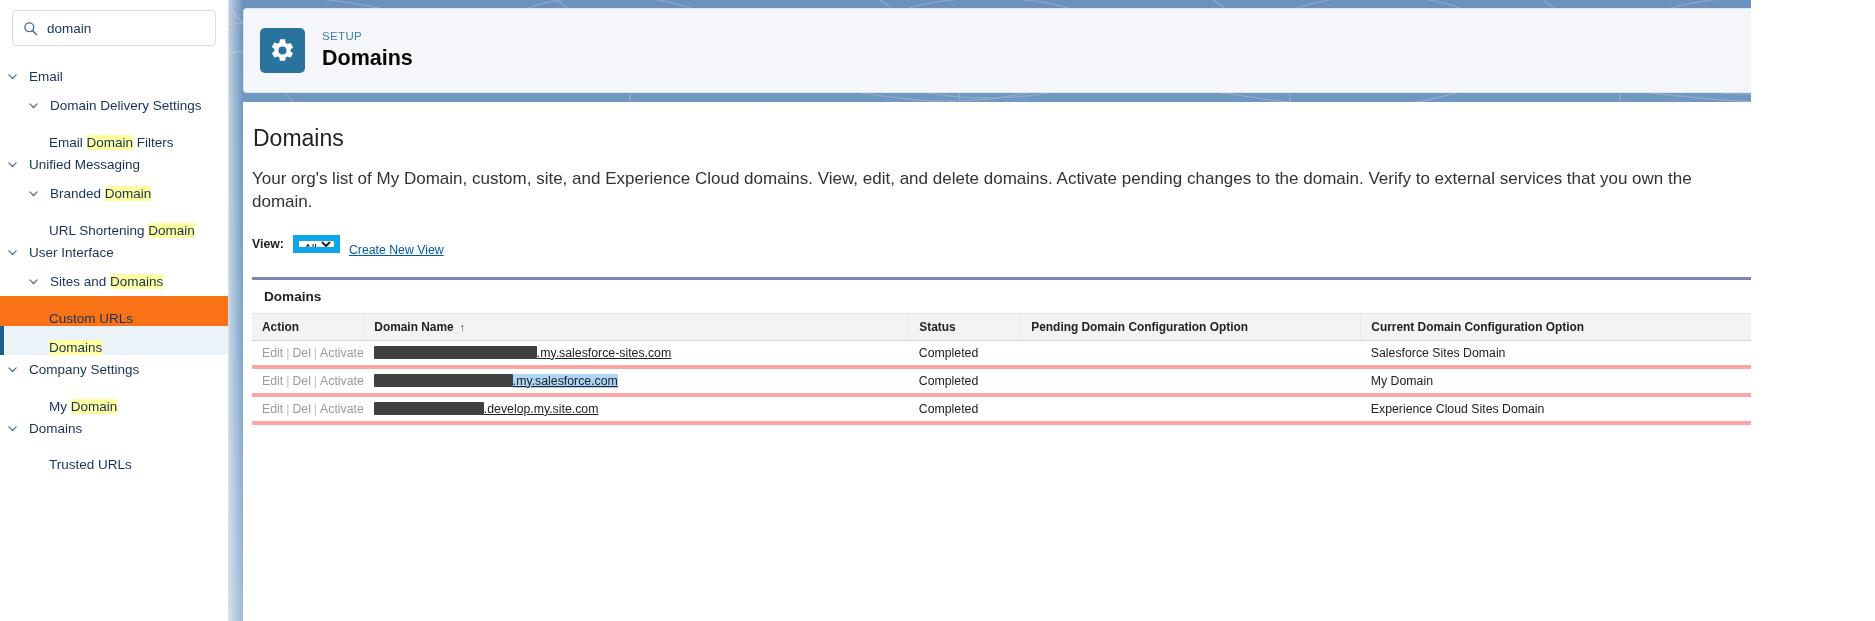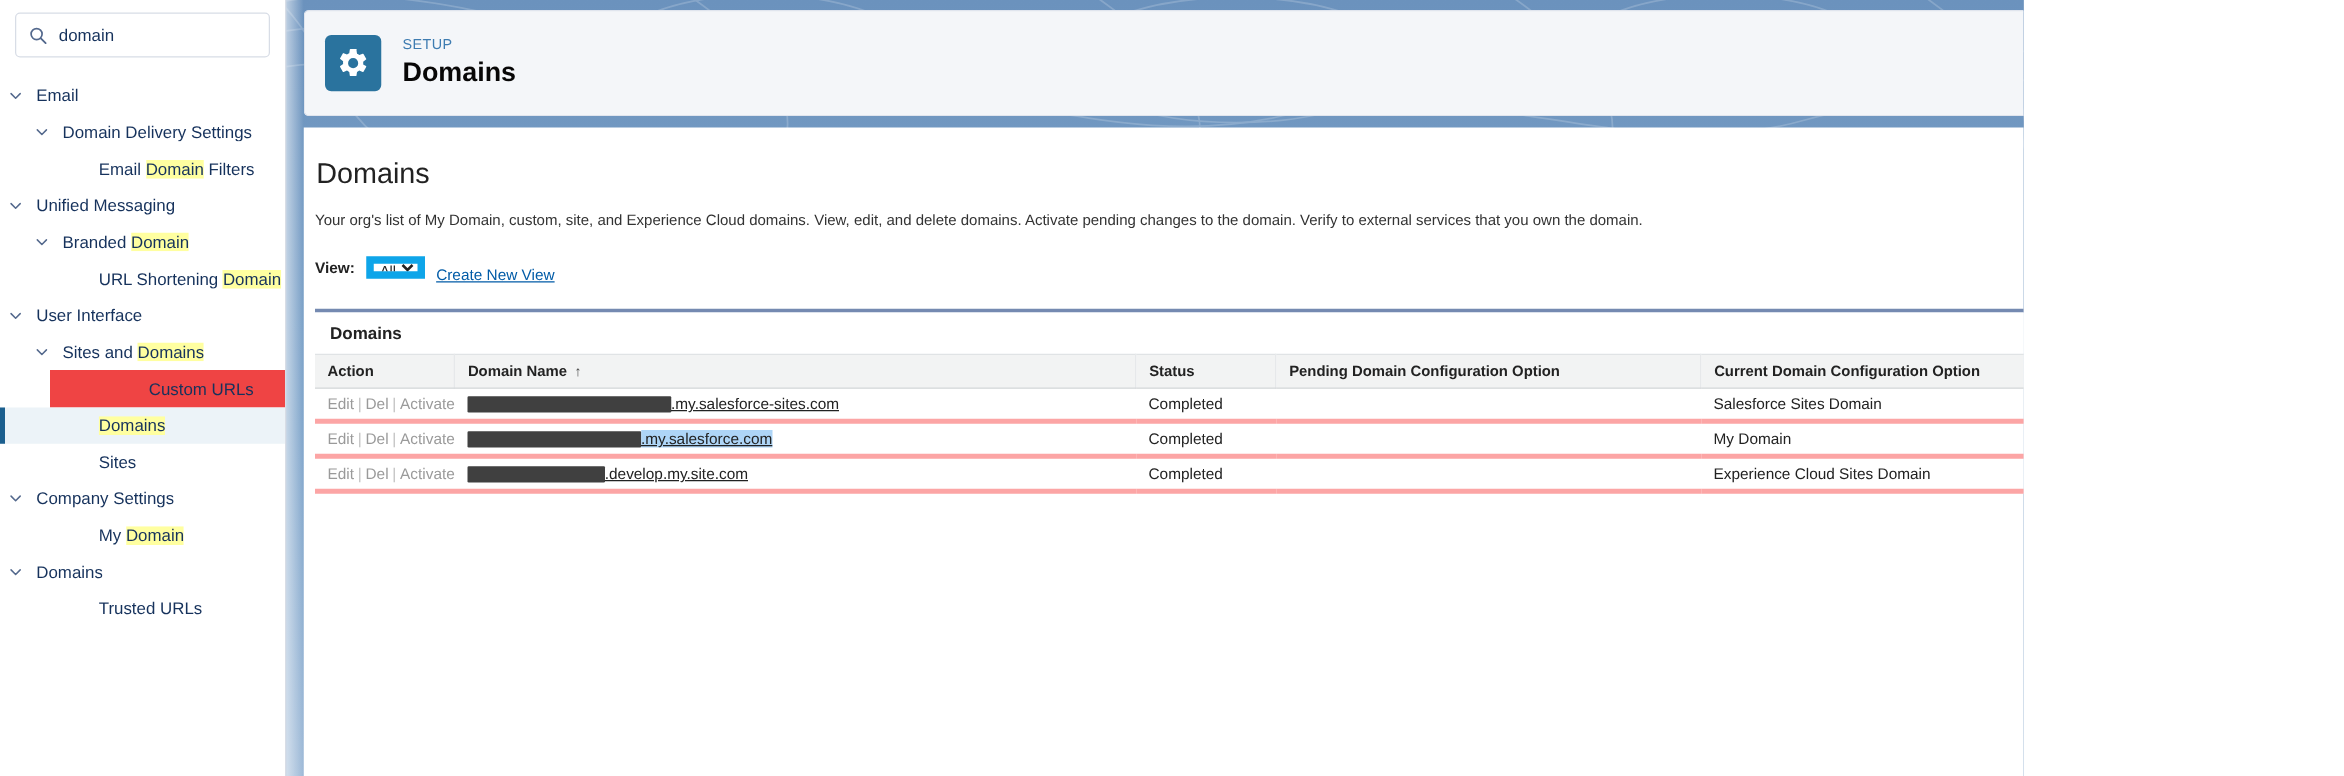--- a/index.html
+++ b/index.html
@@ -2,21 +2,21 @@
 <html><head>
 <meta charset="utf-8">
 <style>
   * { box-sizing: border-box; margin: 0; padding: 0; }
   html, body {
     width: 1875px; height: 621px;
     font-family: "Liberation Sans", sans-serif;
     background: #ffffff;
     overflow: hidden;
   }
-  .app { display: flex; width: 1619px; height: 621px; position: relative; }
+  .app { display: flex; width: 1751px; height: 621px; position: relative; }
 
   
   .sidebar {
     width: 229px; min-width: 229px; height: 621px;
     background: #ffffff;
     border-right: 1px solid #d8dde6;
     padding-top: 10px;
     position: relative;
     z-index: 5;
   }
@@ -52,24 +52,24 @@
     width: 13px; height: 13px;
     flex: 0 0 auto;
     display: inline-block;
   }
   .tree-item .chev svg { display: block; }
   .tree-item .lbl { overflow: hidden; text-overflow: ellipsis; }
   .lvl0 { padding-left: 6px; }
   .lvl0 .lbl { margin-left: 10px; }
   .lvl1 { padding-left: 27px; }
   .lvl1 .lbl { margin-left: 10px; }
-  .lvl2 { padding-left: 66px; }
+  .lvl2 { padding-left: 36px; align-items: flex-end; }
   .lvl2 .lbl { margin-left: 0px; }
   .tree-item.nochev .chev { visibility: hidden; }
-  .tree-item.hovered { background: #ef4444; margin-left: 40px; }
+  .tree-item.hovered { background: #f97316; }
   .tree-item.selected { background: #ecf3f8; }
   .tree-item.selected::before {
     content: ""; position: absolute; left: 0; top: 0;
     width: 4px; height: 100%; background: #1b5f8e;
   }
   mark { background: #ffffa0; color: #16325c; padding: 0; }
 
   
   .right {
     flex: 1 1 auto; height: 621px;
@@ -127,21 +127,21 @@
     z-index: 4;
     padding: 18px 0 0 9px;
     overflow: hidden;
   }
   .page-h1 {
     font-size: 23px; color: #222;
     font-weight: normal;
     margin: 5px 0 0 1px;
   }
   .page-desc {
-    font-size: 12px; color: #333;
+    font-size: 17px; color: #333;
     margin-top: 16px;
     line-height: 1.35;
   }
   .view-row {
     display: flex; align-items: center;
     margin-top: 17px; gap: 9px;
     font-size: 12.3px;
   }
   .view-label { font-weight: bold; color: #222; }
   .view-select {
@@ -286,24 +286,20 @@
           </span>
           <span class="lbl">Sites and <mark>Domains</mark></span>
         </div>
         <div class="tree-item lvl2 nochev hovered">
           <span class="chev"></span>
           <span class="lbl">Custom URLs</span>
         </div>
         <div class="tree-item lvl2 nochev selected">
           <span class="chev"></span>
           <span class="lbl"><mark>Domains</mark></span>
-        </div>
-        <div class="tree-item lvl2 nochev">
-          <span class="chev"></span>
-          <span class="lbl">Sites</span>
         </div>
         <div class="tree-item lvl0">
           <span class="chev">
             <svg width="13" height="13" viewBox="0 0 16 16">
               <polyline points="3.5,6 8,10.5 12.5,6" fill="none" stroke="#54698d" stroke-width="1.5" stroke-linecap="round" stroke-linejoin="round"></polyline>
             </svg>
           </span>
           <span class="lbl">Company Settings</span>
         </div>
         <div class="tree-item lvl2 nochev">

